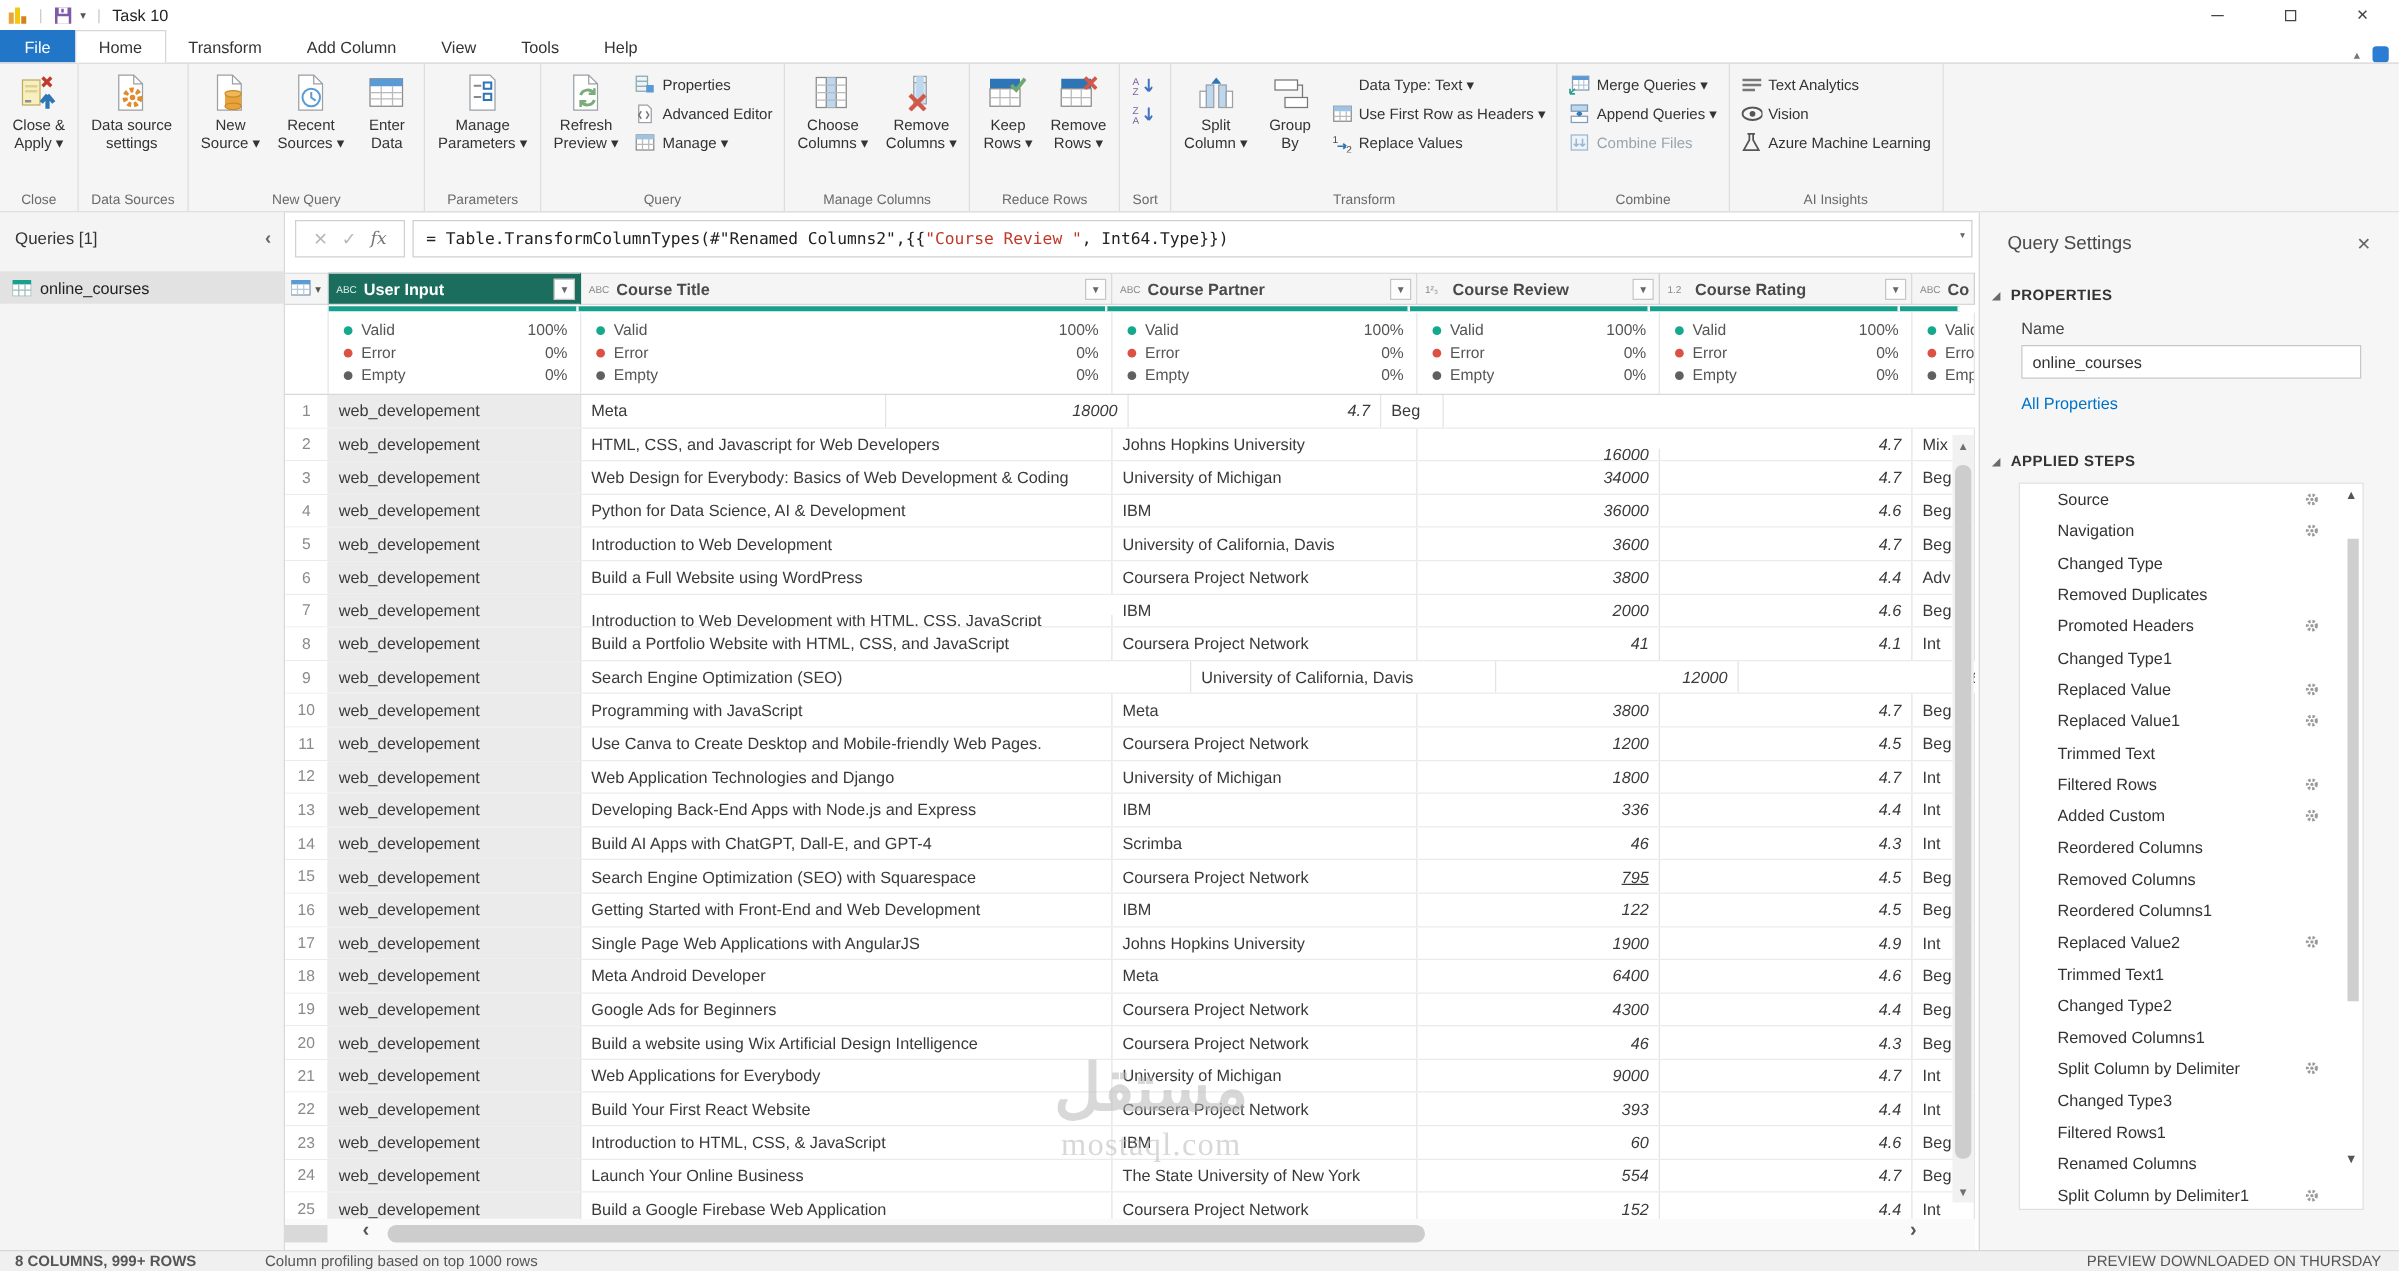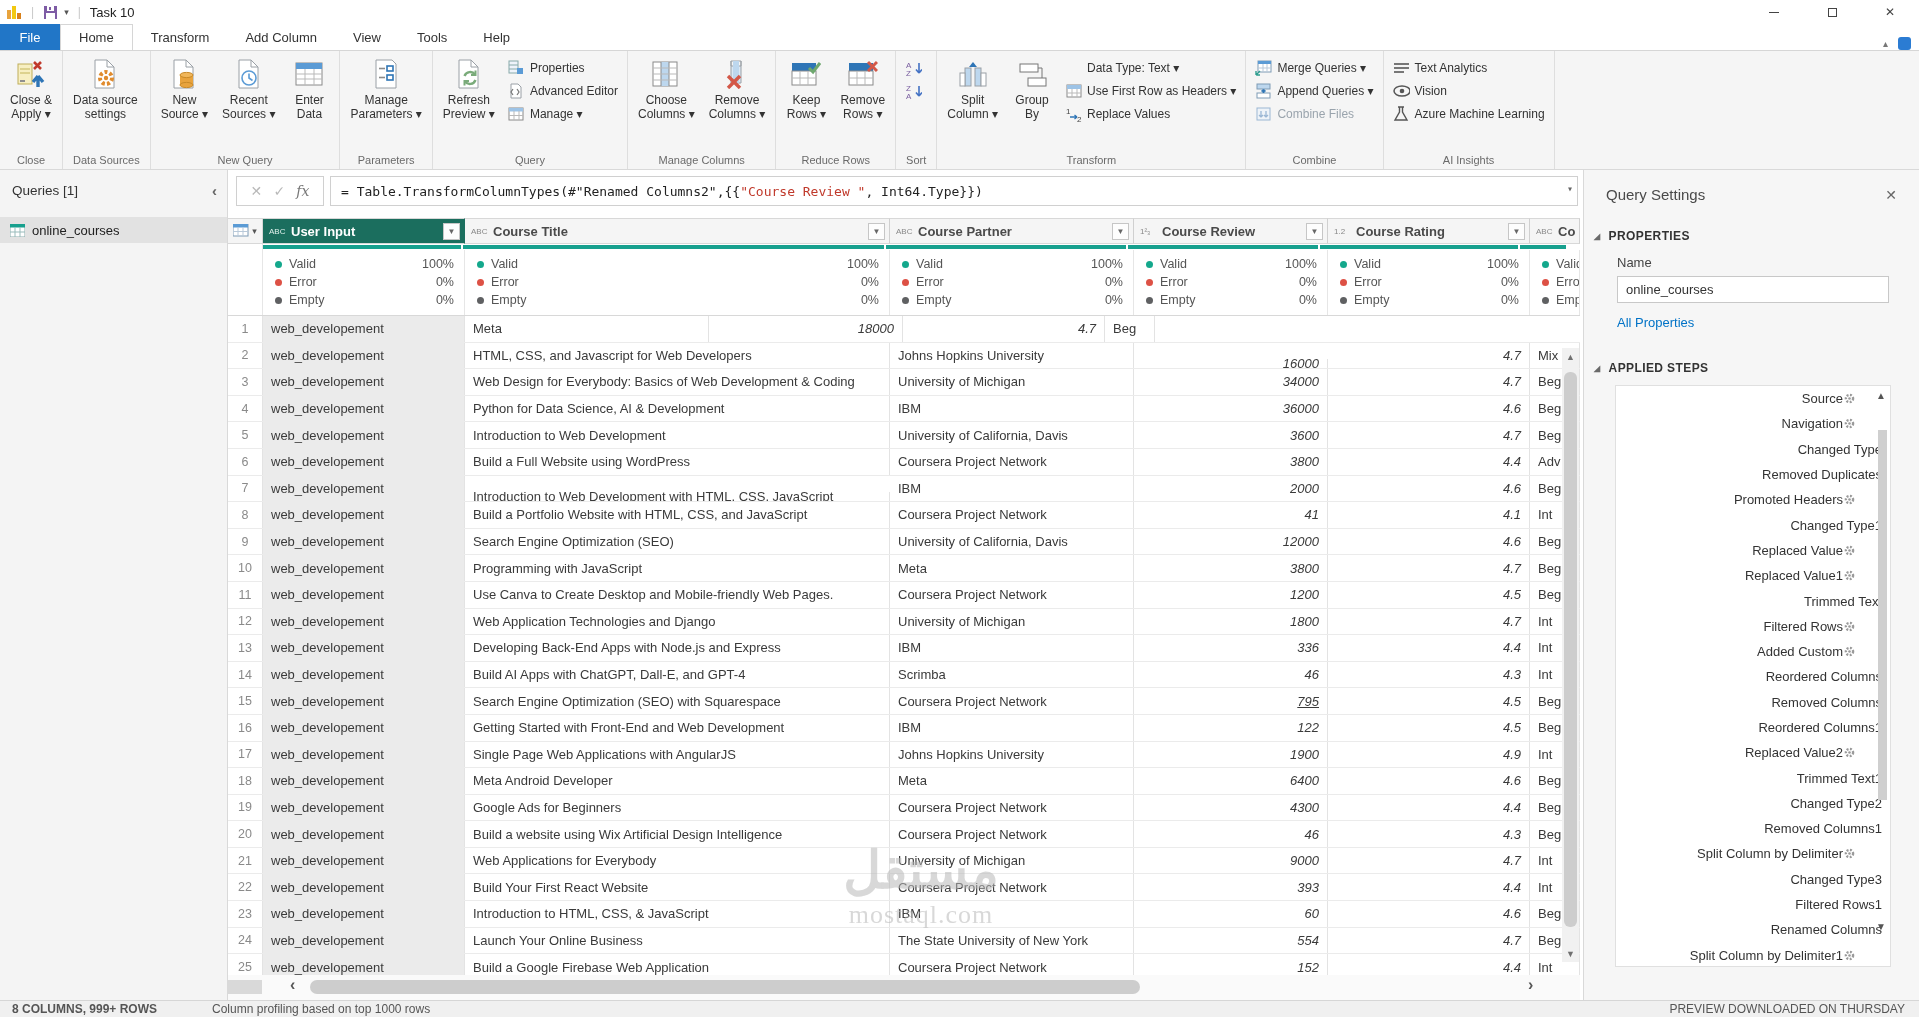--- a/index.html
+++ b/index.html
@@ -114,21 +114,21 @@
   .section-head { display:flex; align-items:center; gap:8px; font-size:12px; font-weight:bold; color:#333;
     letter-spacing:.4px; padding:0 0 0 10px; }
   .tri { color:#6a6a6a; font-size:8px; }
   #props-section { margin-top:26px; }
   .name-label { font-size:13px; color:#444; margin:12px 0 6px 33px; }
   #name-input { position:relative; left:33px; width:272px; height:27px; border:1px solid #c8c8c8; background:#fff;
     font-family:inherit; font-size:13px; color:#333; padding:0 8px; }
   .link { font-size:13px; color:#0072c6; margin:12px 0 0 33px; display:inline-block; }
   #steps-section { margin-top:30px; }
   #steps-box { position:relative; margin:10px 0 0 31px; width:276px; height:582px; background:#fff; border:1px solid #e0e0e0; overflow:hidden; }
-  .step { display:flex; align-items:center; height:25.3px; padding:0 8px 0 30px; font-size:13px; color:#333;text-align:right; }
+  .step { display:flex; align-items:center; height:25.3px; padding:0 8px 0 30px; font-size:13px; color:#333; }
   .step-label { flex:1; white-space:nowrap; overflow:hidden; }
   .gear { margin-right:26px; display:flex; }
   #steps-scroll { position:absolute; right:2px; top:4px; width:14px; height:570px; }
   #steps-scroll .sb-arrow { color:#555; font-size:10px; text-align:center; }
   #steps-thumb { position:absolute; right:1px; top:40px; width:9px; height:370px; background:#cfcfcf; }
   #steps-down { position:absolute; bottom:28px; width:100%; }
 
   
   #statusbar { position:absolute; left:0; top:1000px; width:1919px; height:17px; background:#f0f0f0;
     border-top:1px solid #d6d6d6; display:flex; align-items:center; font-size:12px; color:#555; }
@@ -823,21 +823,21 @@
       <div class="dcell selcol" style="width: 202px;">web_developement</div>
       <div class="dcell" style="width: 425px;">Build a Portfolio Website with HTML, CSS, and JavaScript</div>
       <div class="dcell" style="width: 244px;">Coursera Project Network</div>
       <div class="dcell numeric" style="width: 194px;">41</div>
       <div class="dcell numeric" style="width: 202px;">4.1</div>
       <div class="dcell" style="width: 50px;">Int</div>
     </div>
     <div class="drow">
       <div class="numcell">9</div>
       <div class="dcell selcol" style="width: 202px;">web_developement</div>
-      <div class="dcell" style="width: 425px;">Search Engine Optimization (SEO)</div>
+      <div class="dcell" style="width: 488px;">Search Engine Optimization (SEO)</div>
       <div class="dcell" style="width: 244px;">University of California, Davis</div>
       <div class="dcell numeric" style="width: 194px;">12000</div>
       <div class="dcell numeric" style="width: 202px;">4.6</div>
       <div class="dcell" style="width: 50px;">Beg</div>
     </div>
     <div class="drow">
       <div class="numcell">10</div>
       <div class="dcell selcol" style="width: 202px;">web_developement</div>
       <div class="dcell" style="width: 425px;">Programming with JavaScript</div>
       <div class="dcell" style="width: 244px;">Meta</div>

